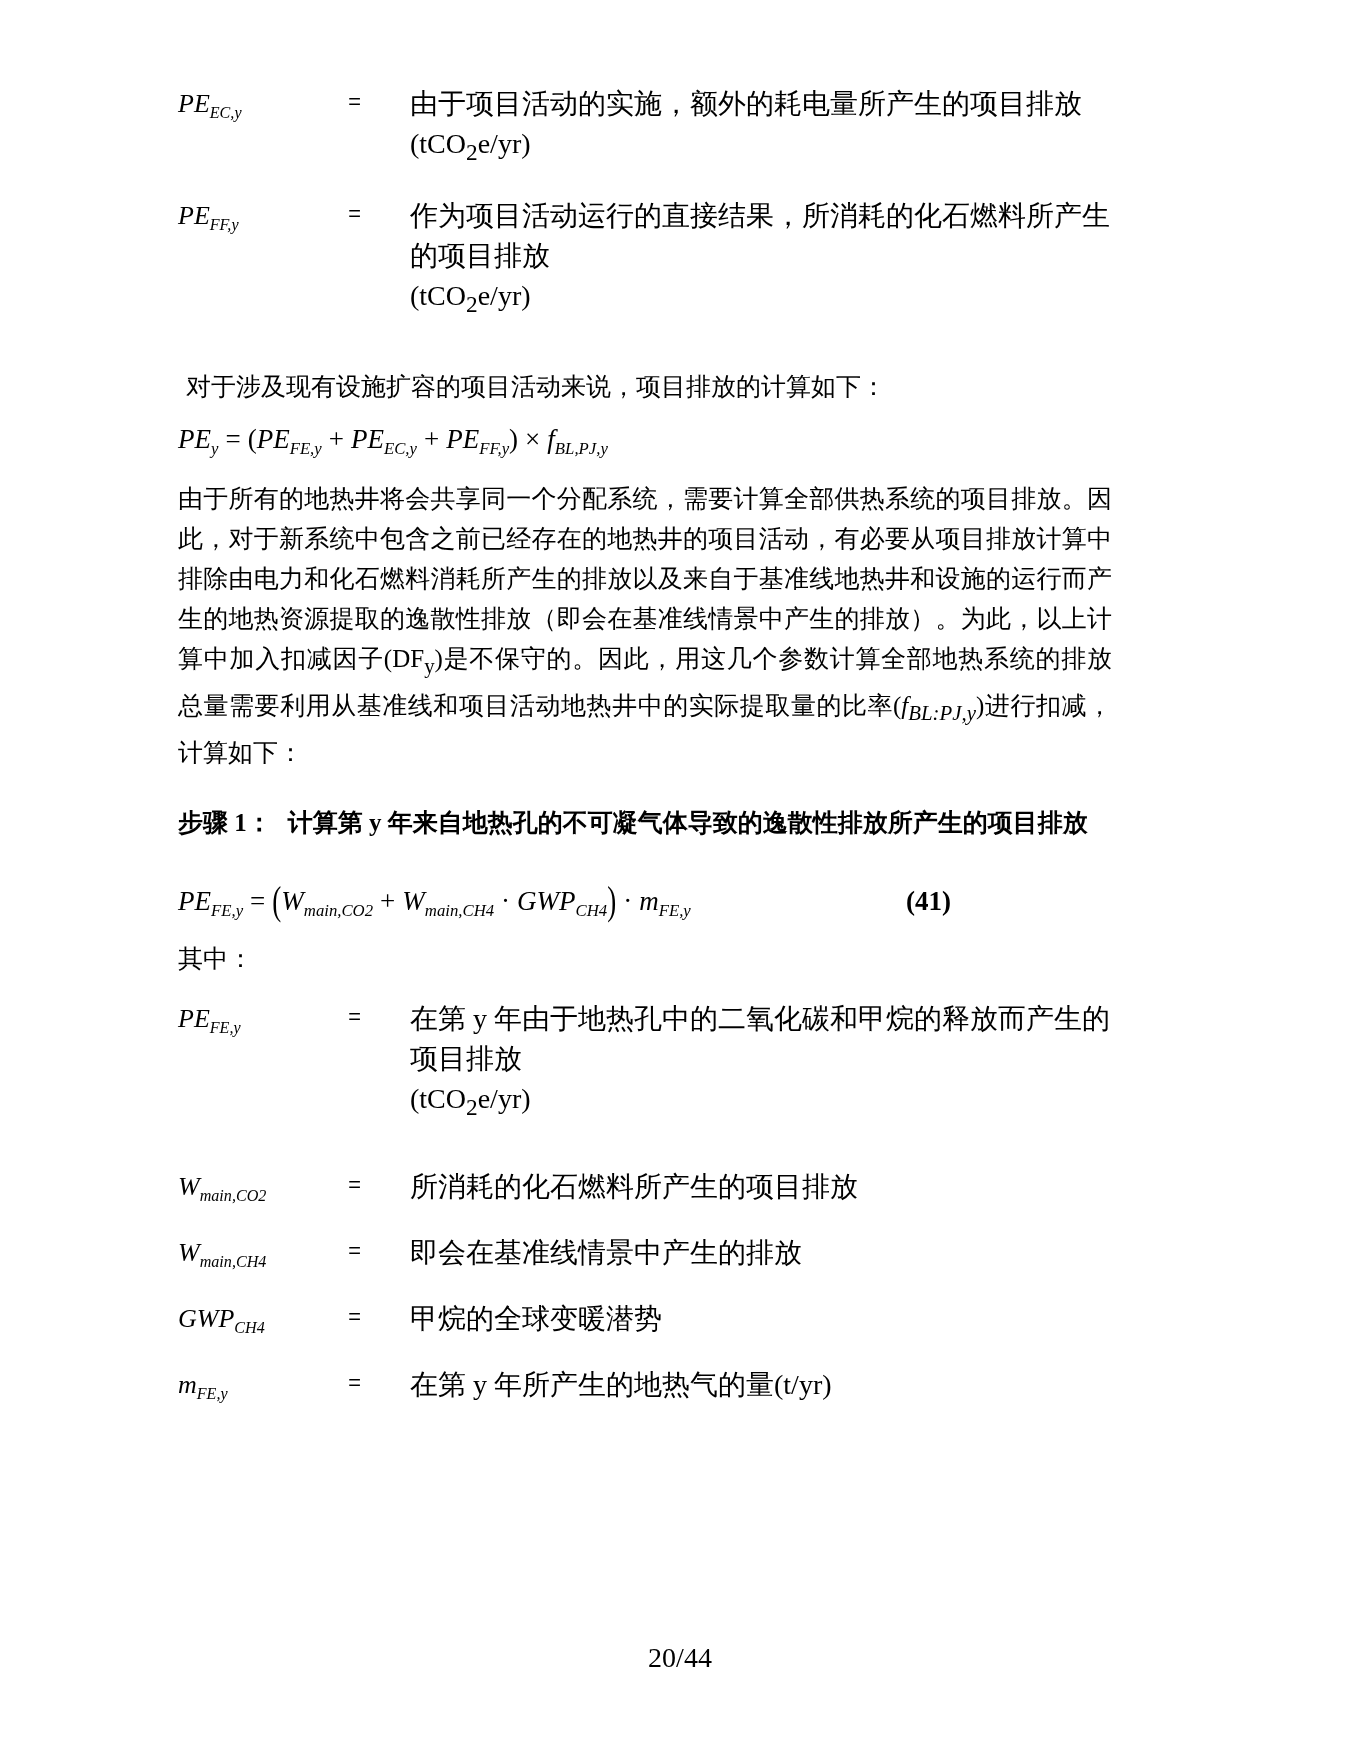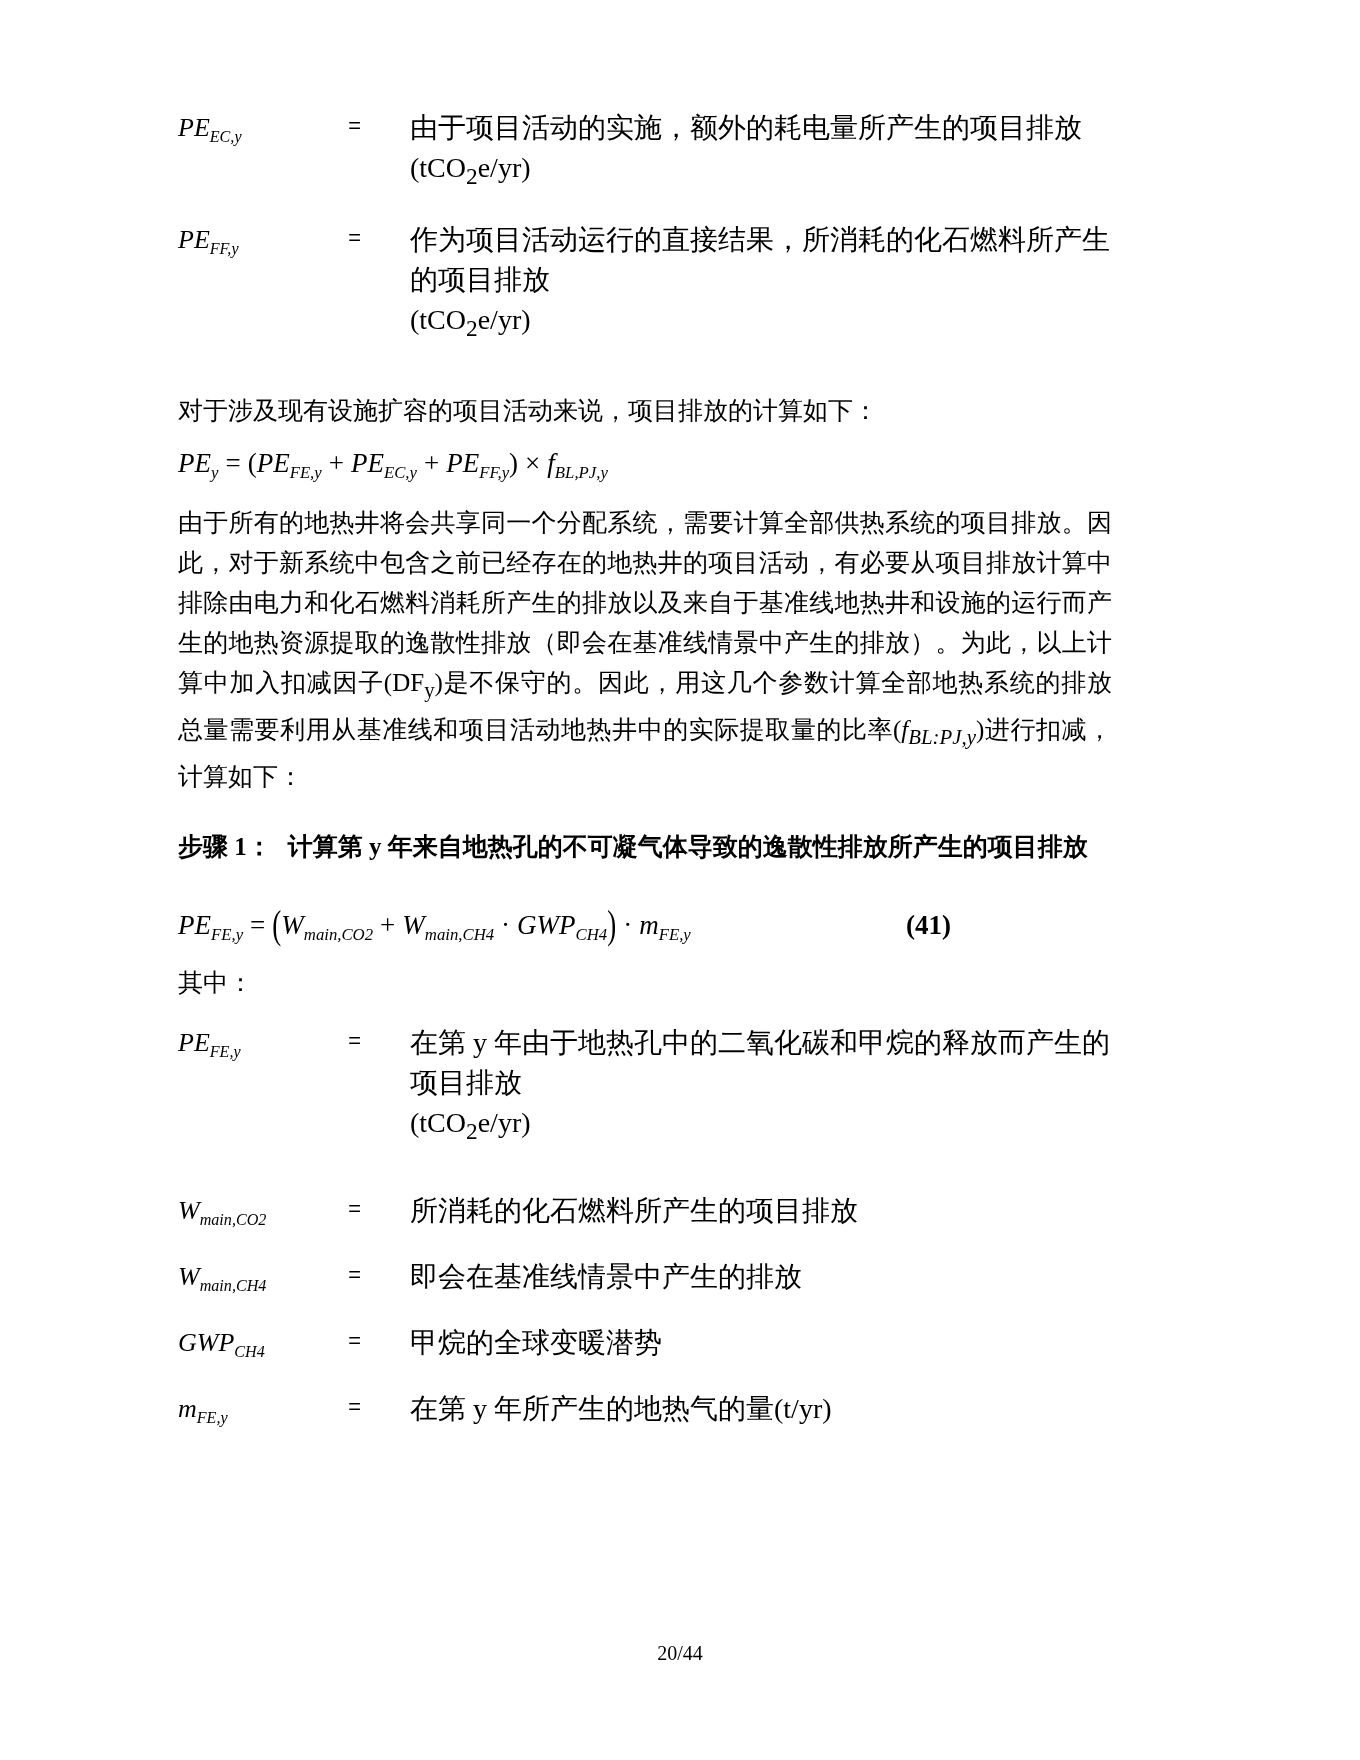--- a/index.html
+++ b/index.html
@@ -1,47 +1,47 @@
 <!DOCTYPE html>
 <html><head>
 <meta charset="utf-8">
 <style>
   html,body { margin:0; padding:0; background:#ffffff; }
   .page {
     position:relative; width:1360px; height:1760px; margin:0 auto;
     background:#ffffff; color:#000000; box-sizing:border-box;
-    padding:108px 248px 0 178px;
+    padding:84px 248px 0 178px;
     font-family:"Liberation Serif","DejaVu Serif",serif;
     font-size:25px;
   }
   .def-row { display:flex; align-items:flex-start; margin:0 0 24px 0; line-height:40px; }
   .def-term { width:170px; flex:none; font-style:italic; font-size:26px; }
   .def-eq   { width:62px; flex:none; font-family:"Liberation Mono","DejaVu Sans Mono",monospace; font-size:22px; }
   .def-desc { flex:1; font-size:28px; line-height:40px; }
   .def-term sub, .formula sub { font-size:0.62em; line-height:0; }
   .para { margin:0; line-height:40px; text-align:justify; }
-  .p1 { margin-top:44px; }
+  .p1 { margin-top:44px;margin-left:8px; }
   .p2 { margin-top:16px; }
   .formula { font-style:italic; font-size:27px; line-height:48px; position:relative; }
   .formula .op  { font-style:normal; padding:0 7px; }
   .formula .par { font-style:normal; }
   .formula .bigpar { font-style:normal; display:inline-block; transform:scaleY(1.45); }
   .f1 { margin-top:8px; }
   .f25 { margin-top:32px; line-height:52px; }
   .eq-num { position:absolute; left:728px; top:0; font-style:normal; font-weight:bold; }
   .step-heading { margin-top:30px; font-weight:bold; font-size:25px; line-height:40px; }
   .step-heading .step-label { margin-right:16px; }
   .where { margin-top:12px; line-height:40px; }
   .defs2 { margin-top:20px; }
   .defs2 .def-row { margin-bottom:26px; }
   .defs2 .def-row.first { margin-bottom:40px; }
   .unit-line { line-height:40px; }
   .note { margin-top:28px; line-height:40px; }
   .note-label { text-decoration:underline; margin-right:16px; }
-  .footer { position:absolute; left:0; right:0; top:1642px; text-align:center; font-size:20px; }
+  .footer { position:absolute; left:0; right:0; top:1642px; text-align:center; font-size:28px; }
   i.vr { font-style:italic; }
   sub.it { font-style:italic; }
   sub.rm { font-style:normal; }
 </style>
 </head>
 <body>
 
 <div class="page">
 
   <div>

